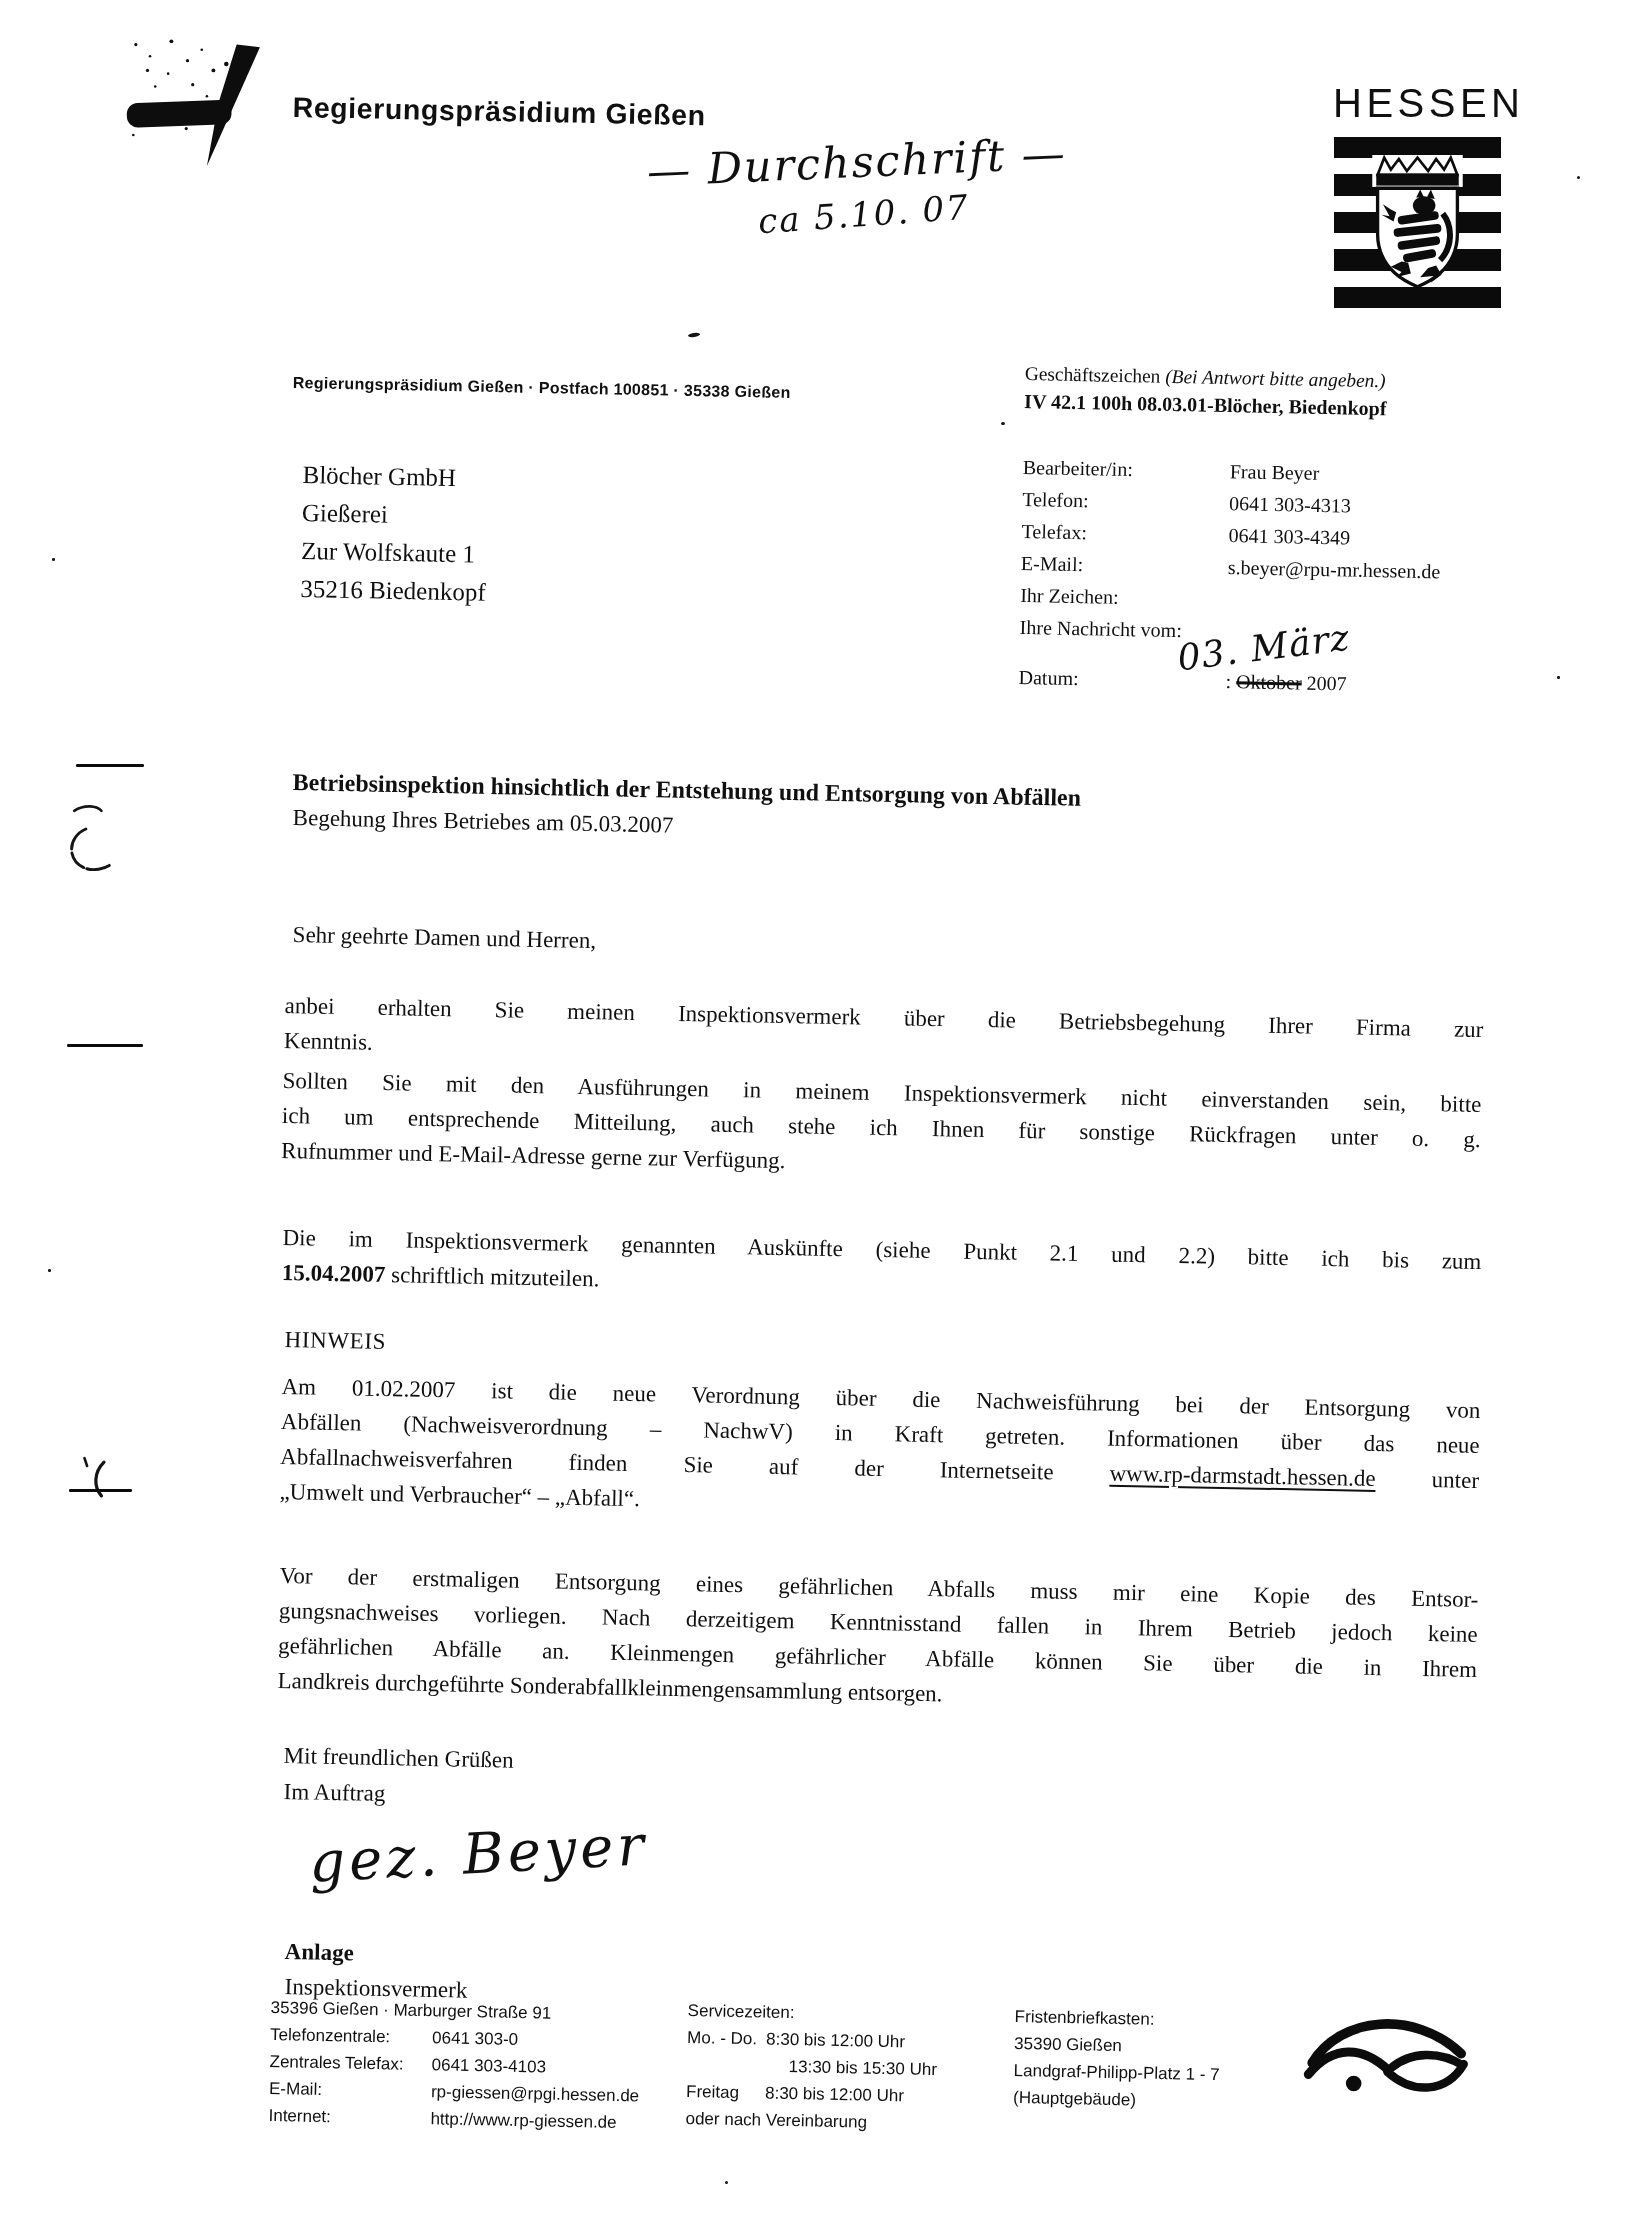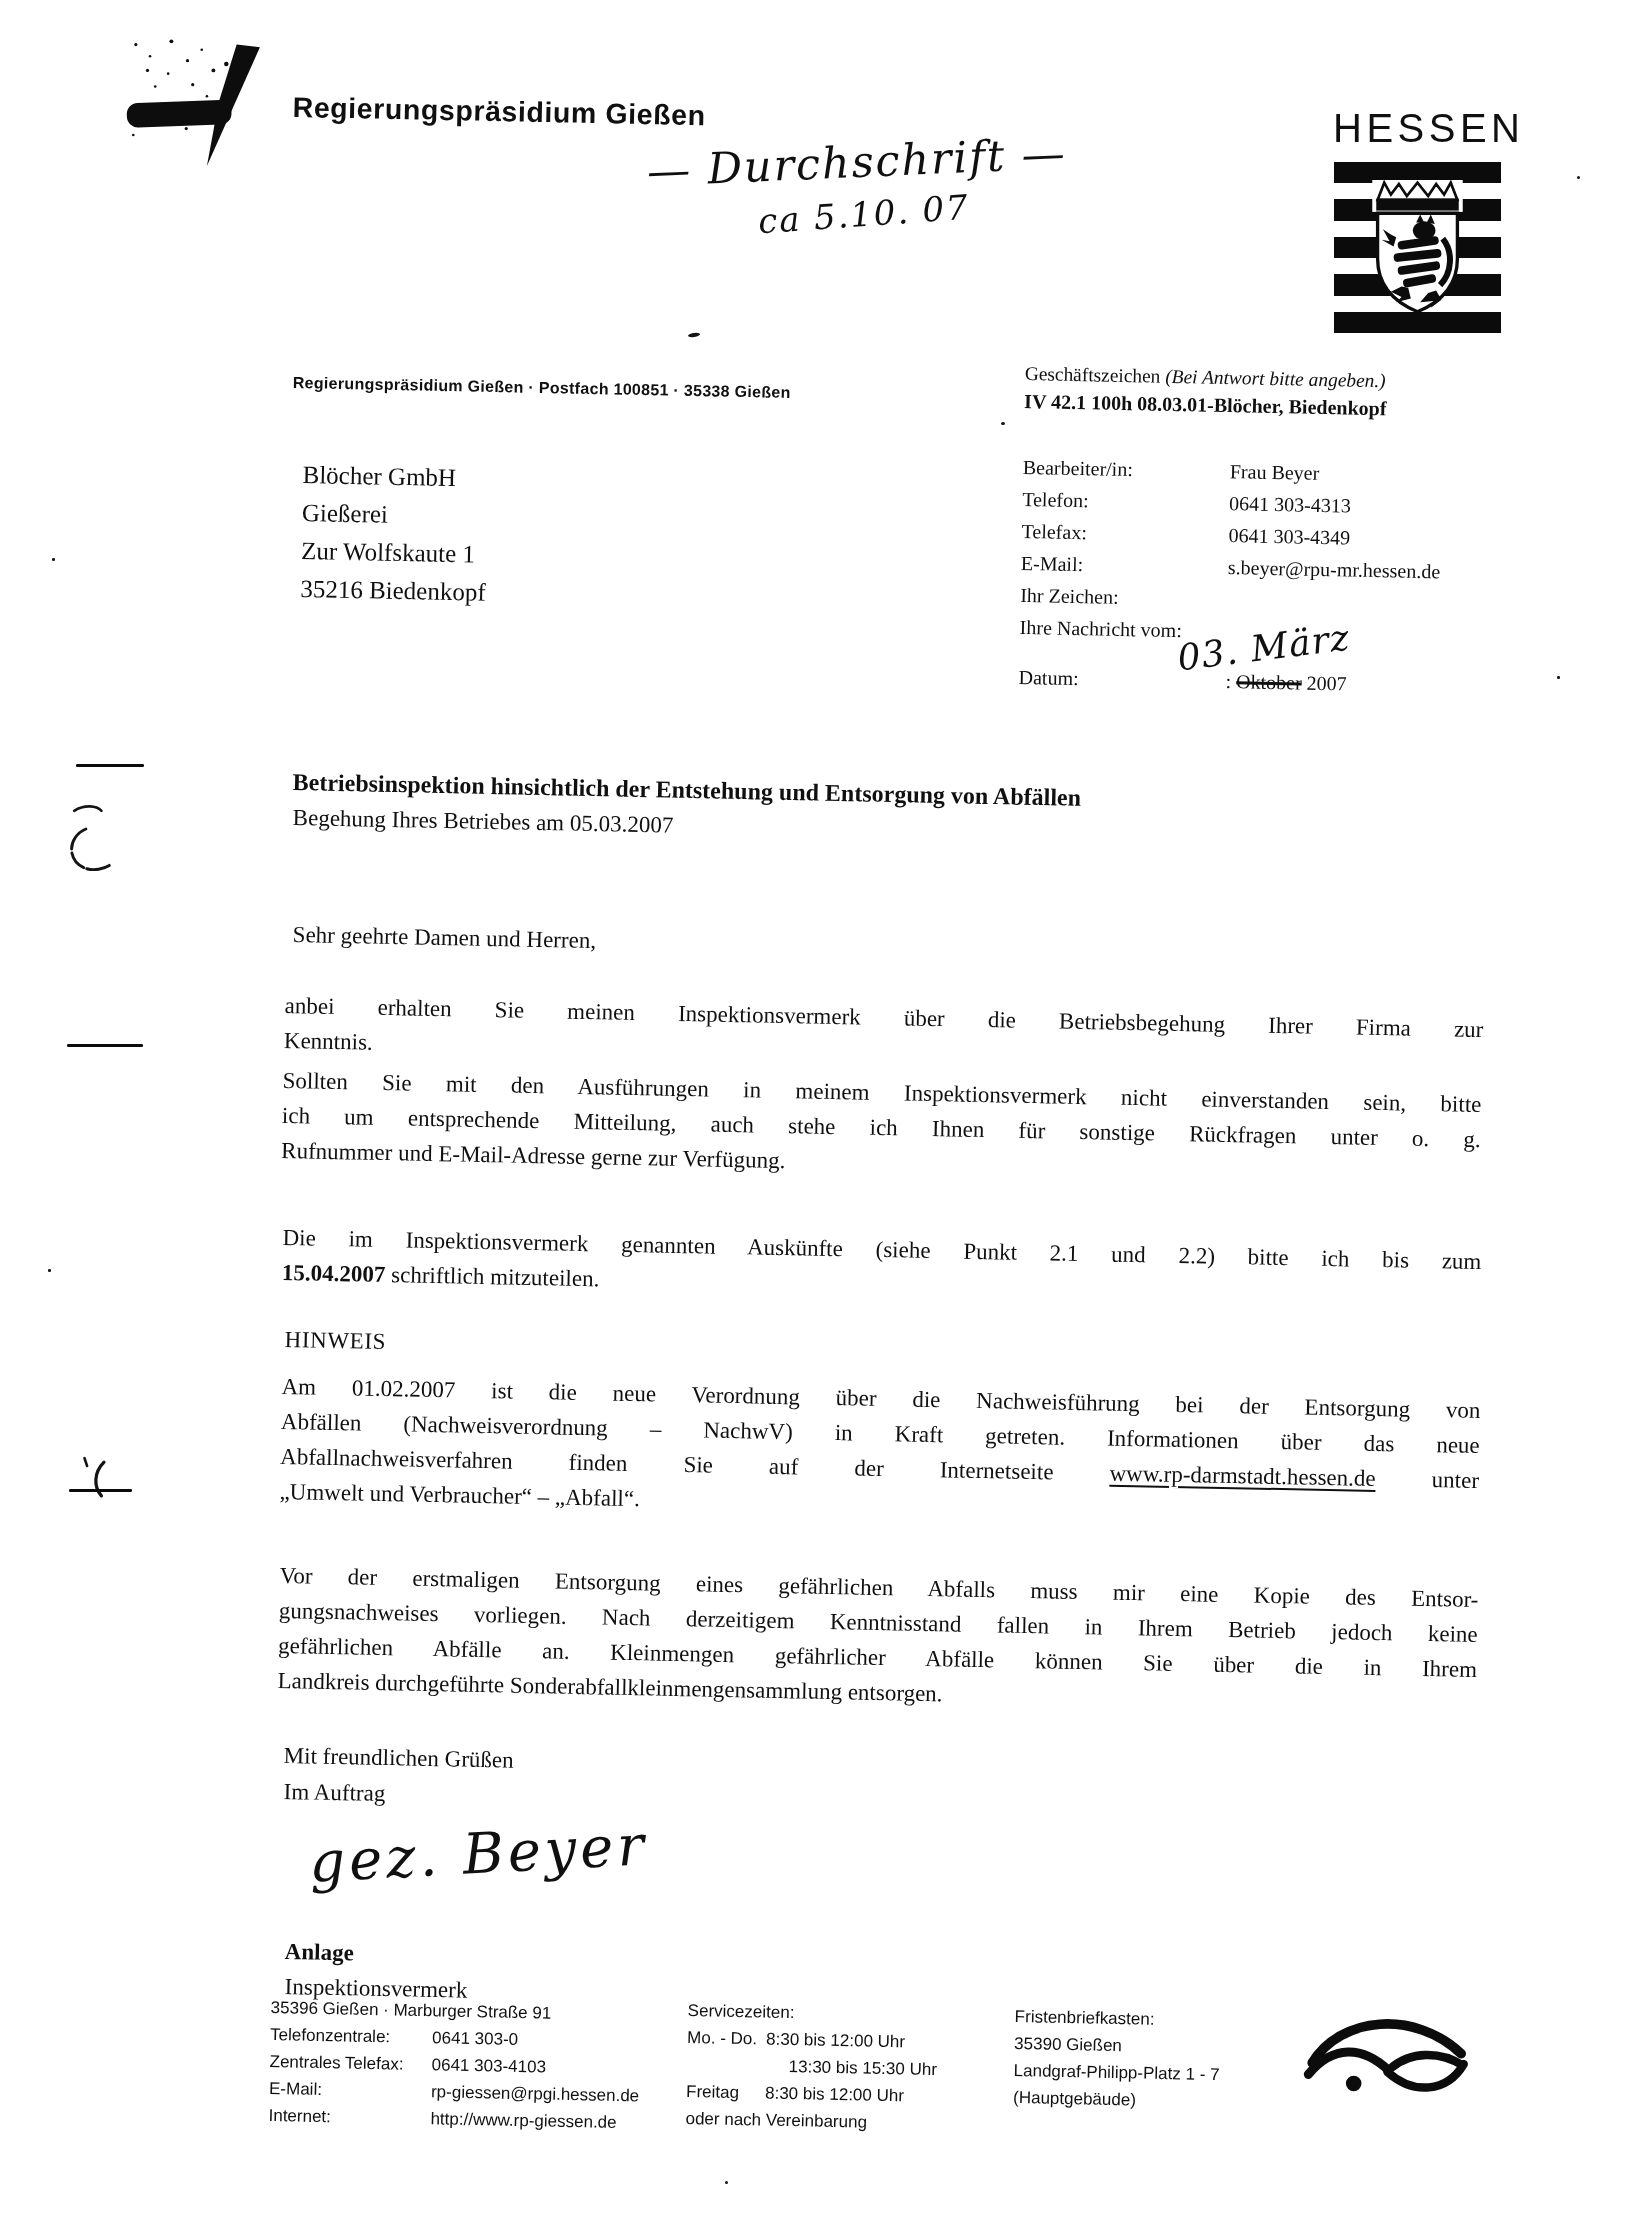--- a/index.html
+++ b/index.html
@@ -9,21 +9,21 @@
   .tilt{transform:rotate(1.15deg);transform-origin:0 0;}
   .sans{font-family:"Liberation Sans", sans-serif;}
   .bold{font-weight:bold;}
   .italic{font-style:italic;}
   .hand{font-family:"DejaVu Serif", serif;font-style:italic;letter-spacing:1.9px;}
   
   .authority{left:293px;top:91px;font-size:28.5px;font-weight:bold;letter-spacing:0.6px;}
   .hand-note{left:647px;top:137px;font-size:43px;transform:rotate(-2.5deg);}
   .hand-note-date{left:758px;top:194px;font-size:34px;transform:rotate(-4deg);}
   
-  .hessen{left:1333px;top:106px;width:170px;text-align:center;}
+  .hessen{left:1333px;top:81px;width:170px;text-align:center;}
   .hessen-word{font-size:40px;letter-spacing:4.5px;font-weight:400;transform:scaleY(1.02);}
   .stripes{position:absolute;left:1.3px;top:56px;width:167px;}
   .stripe{height:21.4px;background:#0b0b0b;margin-bottom:16px;}
   .coat{position:absolute;left:30px;top:74px;}
   
   .sender-line{left:293px;top:374px;font-size:16px;font-weight:bold;font-family:"Liberation Sans",sans-serif;letter-spacing:0.3px;}
   .recipient{left:303px;top:456px;font-size:25px;line-height:38px;}
   
   .refblock{left:1025px;top:363px;width:518px;font-size:20px;}
   .gzline{font-size:19.4px;}

